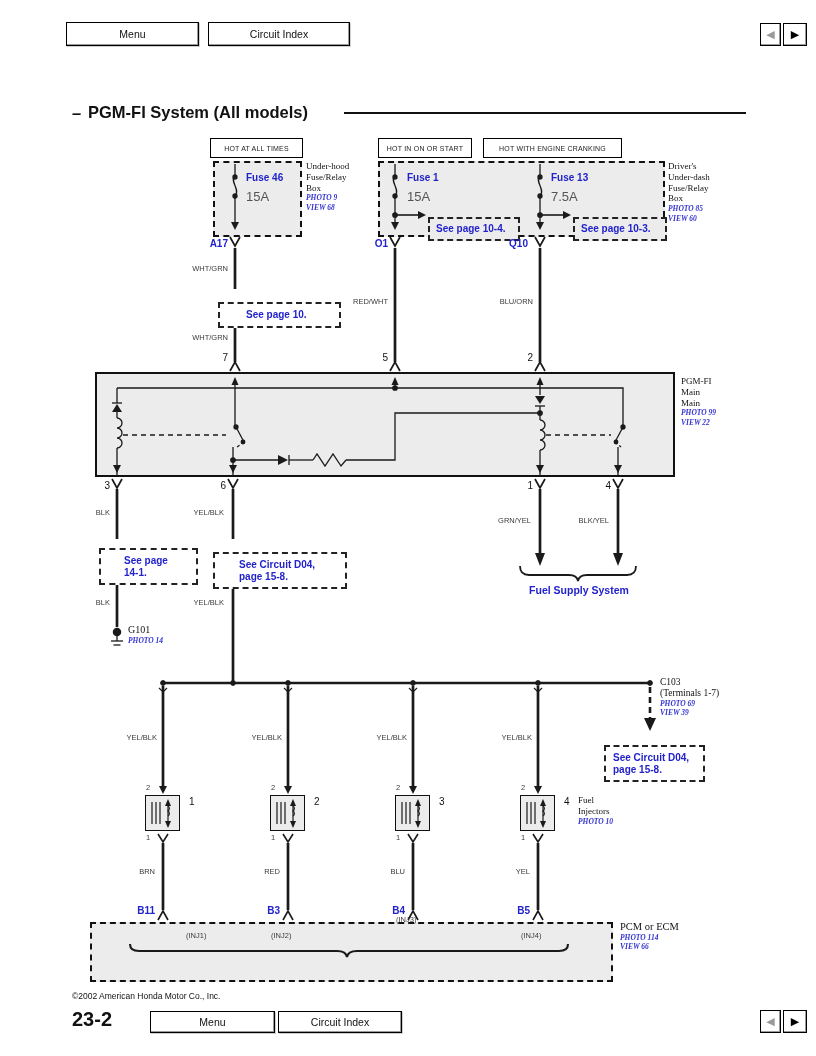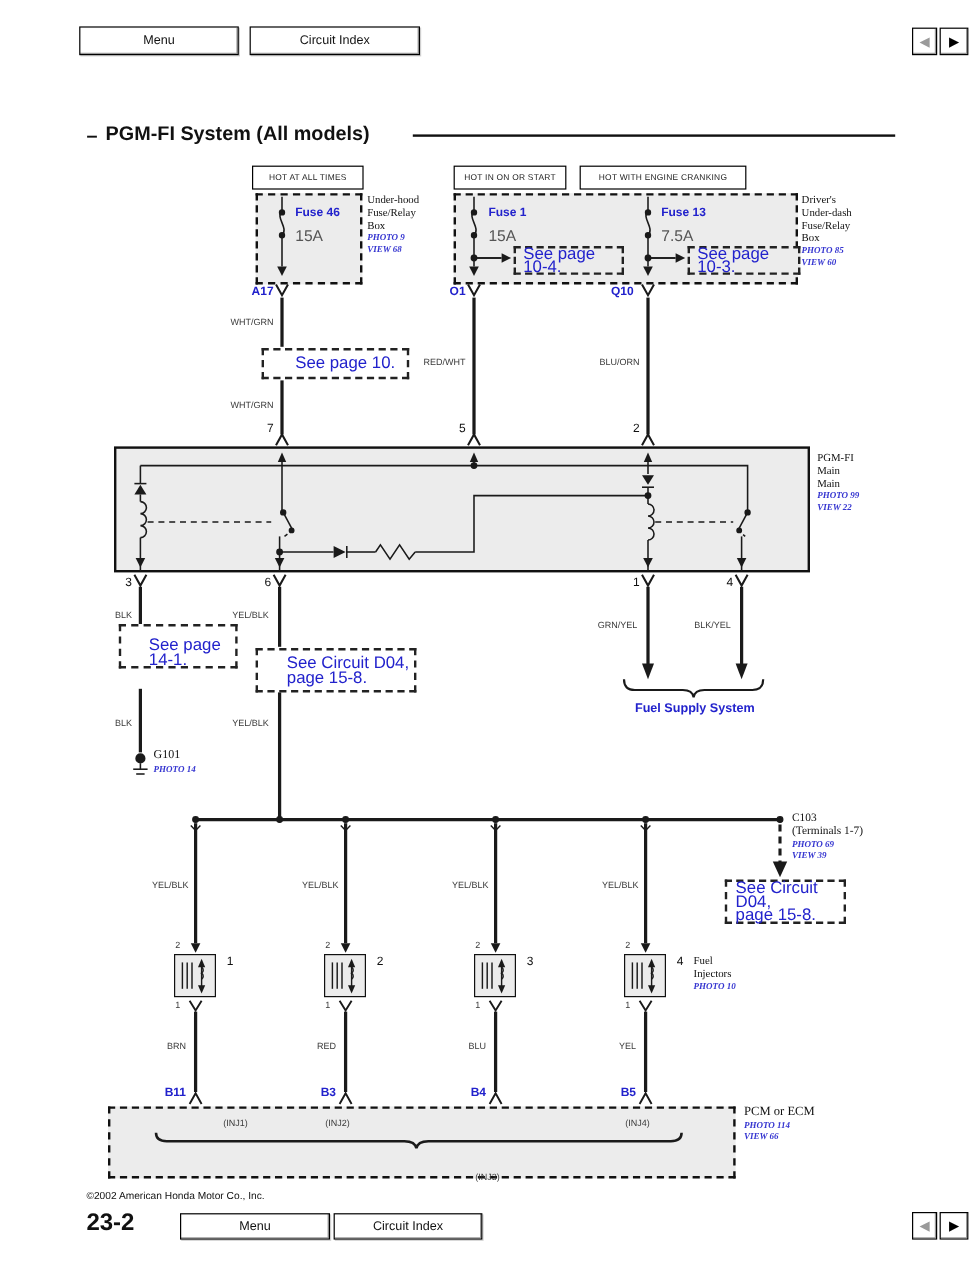--- a/index.html
+++ b/index.html
@@ -15,22 +15,22 @@
   .title{position:absolute;font-size:23px;font-weight:bold;letter-spacing:0px;}
   .subtitle{position:absolute;font-size:16.5px;font-weight:bold;}
   .rule{position:absolute;background:#111;}
   .hotbox{position:absolute;border:1px solid #000;background:#fff;display:flex;
           align-items:center;justify-content:center;font-size:7px;color:#222;
           letter-spacing:0.2px;z-index:3;}
   .graybox{position:absolute;background:#ececec;border:2px dashed #111;z-index:1;}
   .solidbox{position:absolute;background:#ececec;border:2px solid #111;z-index:1;}
   .injbox{position:absolute;background:#ececec;border:1.5px solid #111;z-index:1;}
   .refbox{position:absolute;border:2px dashed #222;background:#fff;z-index:3;
-          font-size:14px;font-weight:normal;color:#2222cc;line-height:11.5px;
-          display:flex;flex-direction:column;justify-content:center;}
+          font-size:10px;font-weight:bold;color:#2222cc;line-height:11.5px;
+          display:flex;flex-direction:column;justify-content:center;margin-top:12px;}
   .refbox.ingray{background:#ececec;}
   .lblstack{position:absolute;font-size:9px;line-height:10.8px;color:#111;z-index:3;font-family:Liberation Serif, serif;}
   .photo{font-size:7.5px;font-weight:bold;font-style:italic;color:#3535d0;line-height:9.5px;}
   .conn{position:absolute;font-size:10px;font-weight:bold;color:#2222cc;z-index:3;}
   .pin{position:absolute;font-size:10px;color:#111;z-index:3;}
   .wire{position:absolute;font-size:7.5px;color:#3a3a3a;z-index:3;text-align:right;}
   .fusename{position:absolute;font-size:10px;font-weight:bold;color:#2222cc;z-index:3;}
   .amps{position:absolute;font-size:13px;color:#555;z-index:3;}
   .right{text-align:right;}
   svg.layer{position:absolute;left:0;top:0;z-index:2;pointer-events:none;}
@@ -122,21 +122,21 @@
   <div class="pin right" style="left:509px;top:480px;width:24px;">1</div>
   <div class="pin right" style="left:587px;top:480px;width:24px;">4</div>
 
   <div class="wire" style="left:62px;top:508px;width:48px;">BLK</div>
   <div class="wire" style="left:152px;top:508px;width:72px;">YEL/BLK</div>
   <div class="wire" style="left:457px;top:516px;width:74px;">GRN/YEL</div>
   <div class="wire" style="left:537px;top:516px;width:72px;">BLK/YEL</div>
   <div class="wire" style="left:62px;top:598px;width:48px;">BLK</div>
   <div class="wire" style="left:152px;top:598px;width:72px;">YEL/BLK</div>
 
-  <div class="refbox" style="left:99px;top:520px;width:72px;height:33px;padding-left:23px;justify-content:flex-end;">
+  <div class="refbox" style="left:99px;top:536px;width:72px;height:33px;padding-left:23px;">
     <span>See page</span>
     <span>14-1.</span>
   </div>
   <div class="refbox" style="left:213px;top:540px;width:106px;height:33px;padding-left:24px;">
     <span>See Circuit D04,</span>
     <span>page 15-8.</span>
   </div>
 
   <div class="lblstack" style="left:128px;top:625px;">
     <div style="font-size:10px;">G101</div>
@@ -174,21 +174,21 @@
   <div class="conn right" style="left:224px;top:905px;width:56px;">B3</div>
   <div class="injpin" style="left:271px;top:931px;">(INJ2)</div>
 
   <div class="wire" style="left:339px;top:733px;width:68px;">YEL/BLK</div>
   <div class="injpin" style="left:396px;top:783px;">2</div>
   <div class="injbox" style="left:395px;top:795px;width:33px;height:34px;"></div>
   <div class="pin" style="left:439px;top:796px;">3</div>
   <div class="injpin" style="left:396px;top:833px;">1</div>
   <div class="wire" style="left:349px;top:867px;width:56px;">BLU</div>
   <div class="conn right" style="left:349px;top:905px;width:56px;">B4</div>
-  <div class="injpin" style="left:396px;top:976px;">(INJ3)</div>
+  <div class="injpin" style="left:396px;top:915px;">(INJ3)</div>
 
   <div class="wire" style="left:464px;top:733px;width:68px;">YEL/BLK</div>
   <div class="injpin" style="left:521px;top:783px;">2</div>
   <div class="injbox" style="left:520px;top:795px;width:33px;height:34px;"></div>
   <div class="pin" style="left:564px;top:796px;">4</div>
   <div class="injpin" style="left:521px;top:833px;">1</div>
   <div class="wire" style="left:474px;top:867px;width:56px;">YEL</div>
   <div class="conn right" style="left:474px;top:905px;width:56px;">B5</div>
   <div class="injpin" style="left:521px;top:931px;">(INJ4)</div>
 

